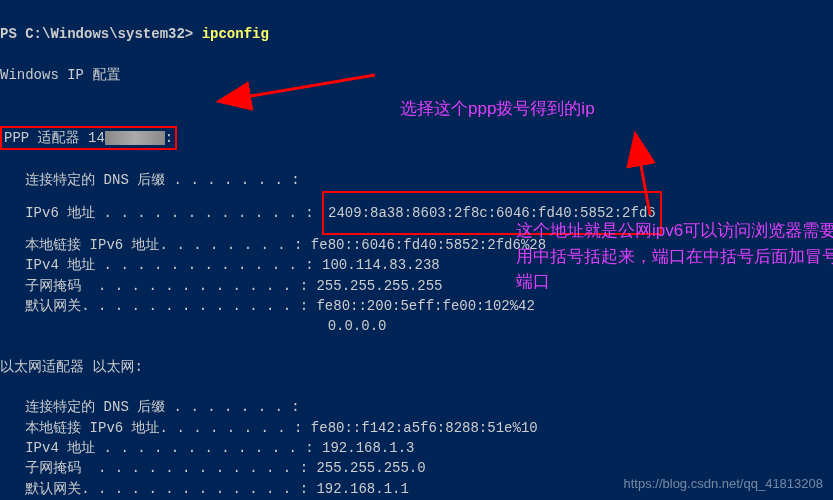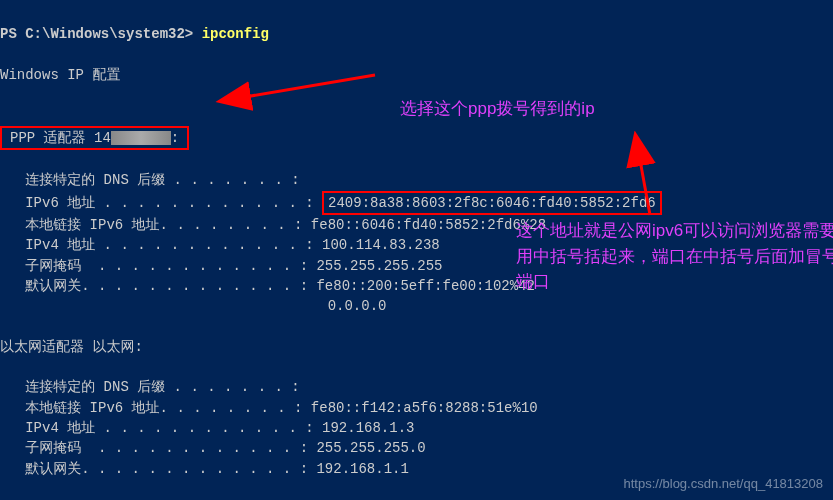--- a/index.html
+++ b/index.html
@@ -16,27 +16,27 @@
   }
   .terminal {
     padding: 4px 0 0 0;
     white-space: pre;
   }
   .prompt-line { color: #ccc; font-weight: bold; }
   .cmd { color: #ffff66; }
   .box-adapter {
     display: inline-block;
     border: 2px solid #ff0000;
-    padding: 0 8px;
+    padding: 0 2px;
     color: #ccc;
   }
   .box-ipv6 {
     display: inline-block;
     border: 2px solid #ff0000;
-    padding: 0 4px;
+    padding: 10px 4px;
     color: #ccc;
   }
   .redacted {
     display: inline-block;
     width: 60px;
     height: 14px;
     background: linear-gradient(90deg, #888 0%, #aaa 50%, #888 100%);
     vertical-align: middle;
   }
   .annotation {

